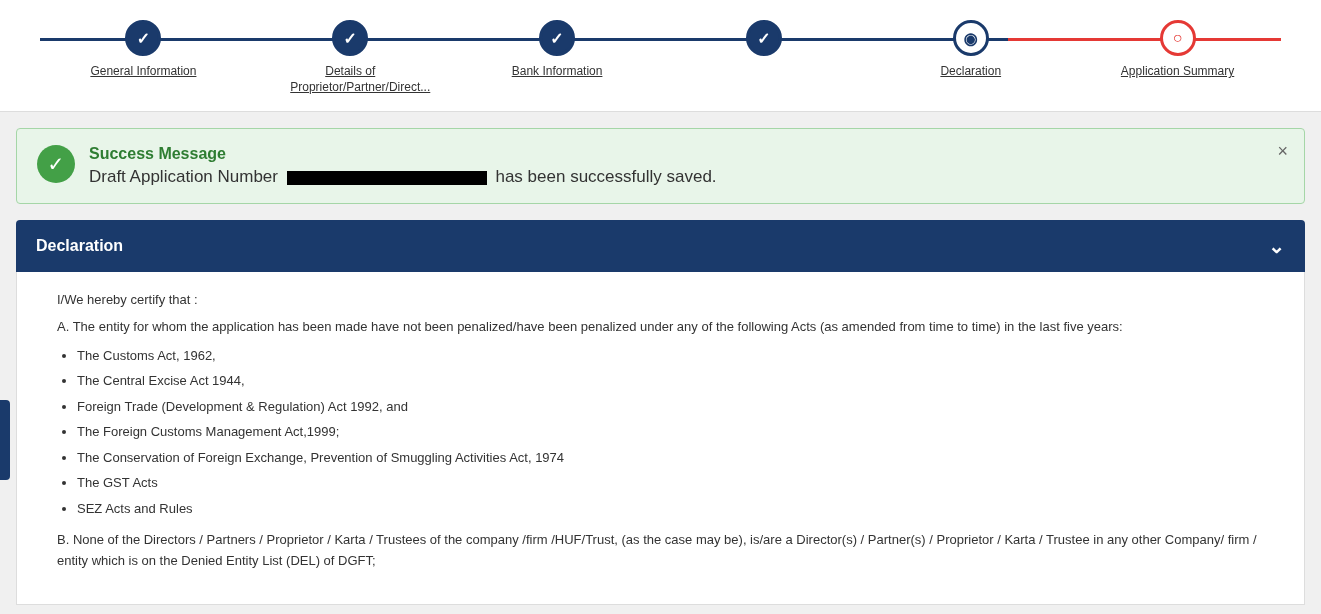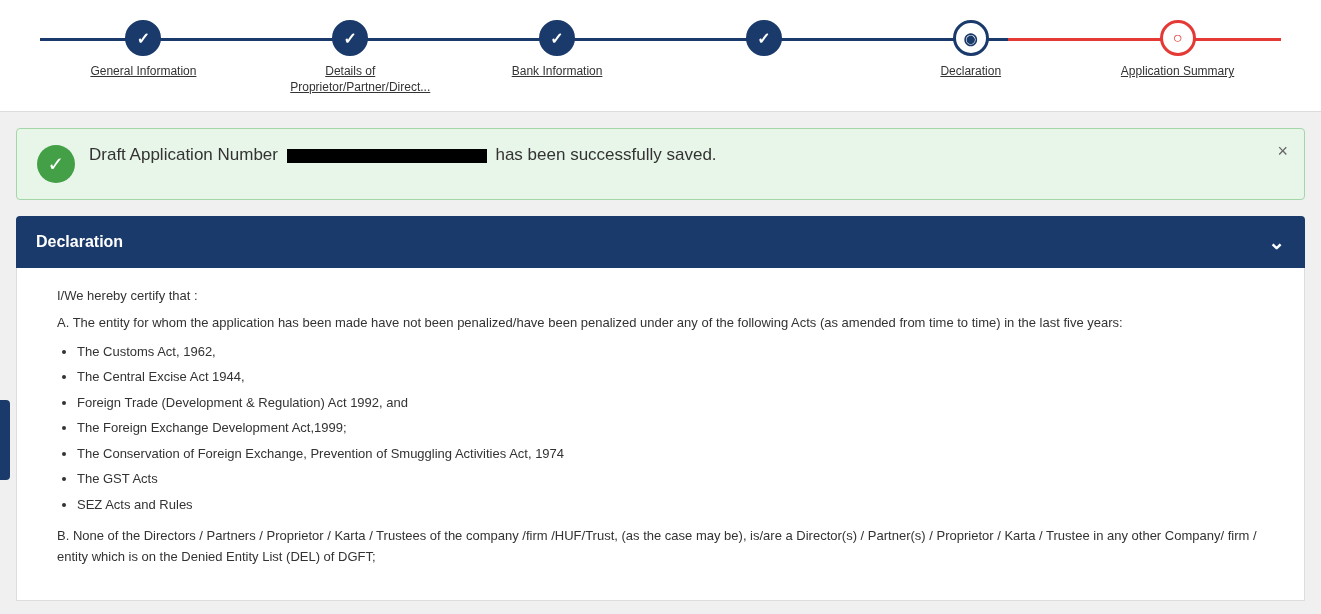--- a/index.html
+++ b/index.html
@@ -249,20 +249,21 @@
     <div class="step">
       <div class="step-circle pending">○</div>
       <div class="step-label">Application Summary</div>
     </div>
   </div>
 </div>
 
 <div class="success-banner">
   <div class="success-icon">✓</div>
   <div class="success-text">
+    <h3>Success Message</h3>
     <p>
       <span>Draft Application Number</span>
       <span class="redacted"></span>
       <span>has been successfully saved.</span>
     </p>
   </div>
   <button class="close-btn">×</button>
 </div>
 
 <div class="declaration-header">
@@ -271,21 +272,21 @@
 </div>
 
 <div class="declaration-content">
   <p class="certify-line">I/We hereby certify that :</p>
   <p class="entity-line">A. The entity for whom the application has been made have not been penalized/have been penalized under any of the following Acts (as amended from time to time) in the last five years:</p>
 
   <ul class="sub-list">
     <li>The Customs Act, 1962,</li>
     <li>The Central Excise Act 1944,</li>
     <li>Foreign Trade (Development &amp; Regulation) Act 1992, and</li>
-    <li>The Foreign Exchange Development Act,1999;</li>
+    <li>The Foreign Customs Management Act,1999;</li>
     <li>The Conservation of Foreign Exchange, Prevention of Smuggling Activities Act, 1974</li>
     <li>The GST Acts</li>
     <li>SEZ Acts and Rules</li>
   </ul>
 
   <p class="director-line">B. None of the Directors / Partners / Proprietor / Karta / Trustees of the company /firm /HUF/Trust, (as the case may be), is/are a Director(s) / Partner(s) / Proprietor / Karta / Trustee in any other Company/ firm / entity which is on the Denied Entity List (DEL) of DGFT;</p>
 </div>
 
 <div class="left-accent"></div>
 

